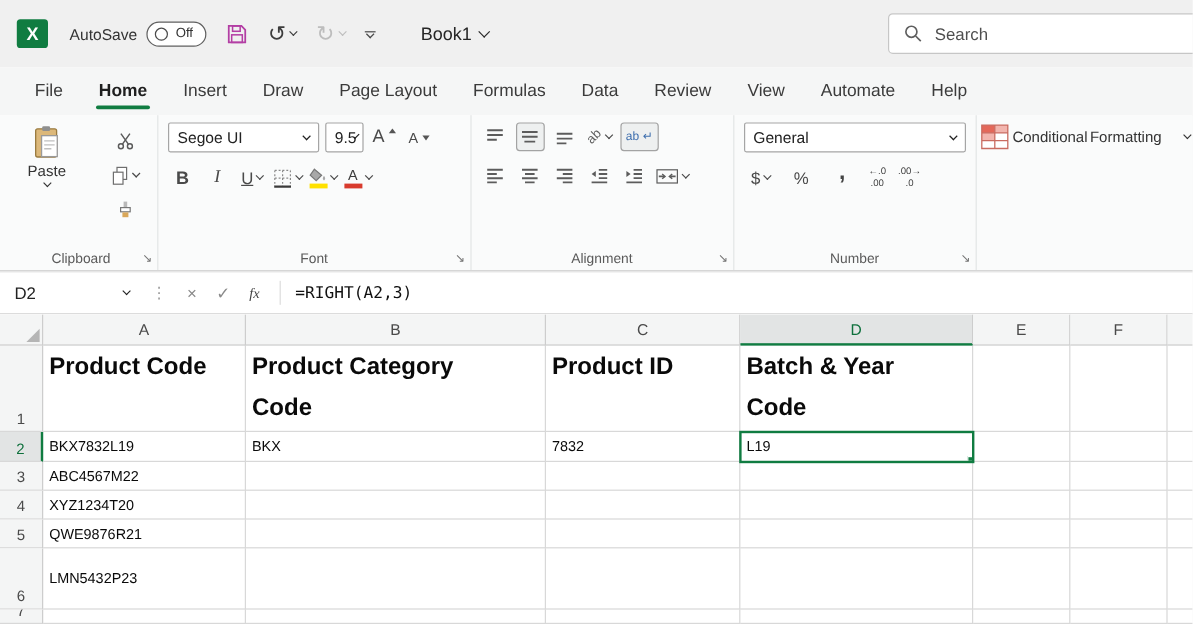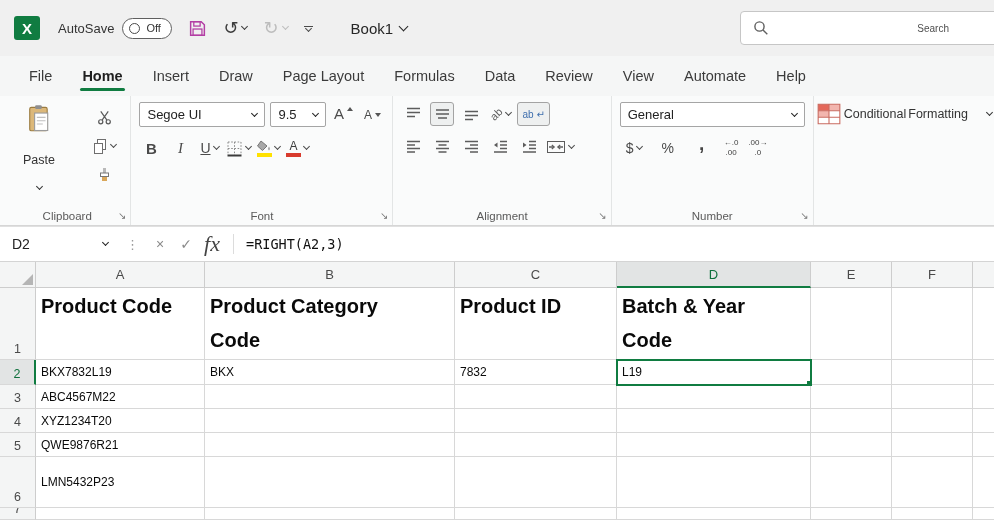--- a/index.html
+++ b/index.html
@@ -24,45 +24,45 @@
   .qat-more { margin-left:16px; display:flex; flex-direction:column; align-items:center; gap:2px; color:#4a4a4a;}
   .overline { width:9px; border-top:1.6px solid #4a4a4a; display:block; }
   .book { margin-left:38px; font-size:15px; color:#262626; display:flex; align-items:center; gap:7px; }
   .chev { display:inline-block; width:6px; height:6px;
     border-right:1.4px solid currentColor; border-bottom:1.4px solid currentColor;
     transform:rotate(45deg); margin-top:-3px; }
   .chev.tiny { width:5px; height:5px; }
   .chev.md { width:7px; height:7px; }
   .search { margin-left:auto; margin-right:-8px; width:262px; height:34px; background:#fff;
     border:1px solid #c6c6c6; border-radius:4px; display:flex; align-items:center; padding-left:12px; gap:10px; }
-  .search input { border:none; outline:none; background:transparent; font-family:inherit; font-size:10px; width:170px; color:#0c4a6e;text-align:right; }
+  .search input { border:none; outline:none; background:transparent; font-family:inherit; font-size:14px; width:170px; color:#0c4a6e; }
   .search input::placeholder { color:#4f4f4f; }
   
   .tabrow { flex:0 0 40px; background:#f5f6f6; display:flex; align-items:stretch; padding-left:14px; }
   .tab { padding:0 13px; display:flex; align-items:center; font-size:14.5px; color:#3b3b3b; cursor:pointer; }
   .tab .lbl { position:relative; padding:10px 2px; }
   .tab.active .lbl { font-weight:700; color:#1f1f1f; }
   .tab.active .lbl::after { content:""; position:absolute; left:0; right:0; bottom:3px; height:3px; background:#107C41; border-radius:2px; }
   
   .ribbon { flex:0 0 130px; background:#fafbfb; border-bottom:1px solid #d6d6d6; display:flex; padding-left:4px; }
   .group { position:relative; padding:6px 8px 20px 8px; border-right:1px solid #e3e5e5; }
   .group-label { position:absolute; bottom:3px; left:0; right:0; text-align:center; font-size:11.5px; color:#5a5a5a; }
   .launcher { position:absolute; right:4px; bottom:4px; font-size:10px; color:#767676; line-height:1; cursor:pointer; }
   .g-clip { width:146px; } .g-font { width:300px; } .g-align { width:252px; } .g-num { width:202px; }
   .g-styles { flex:1; border-right:none; padding:4px 2px 4px 2px; }
   .clip-body { display:flex; }
-  .paste-btn { width:54px; display:flex; flex-direction:column; align-items:center; gap:20px; padding-top:2px; cursor:pointer; }
+  .paste-btn { width:54px; display:flex; flex-direction:column; align-items:center; gap:3px; padding-top:2px; cursor:pointer; }
   .plabel { font-size:12.5px; color:#333; }
   .clip-col { display:flex; flex-direction:column; gap:5px; margin-left:26px; padding-top:3px; }
   .small-btn { height:24px; min-width:24px; display:flex; align-items:center; justify-content:center; gap:3px; color:#4a4a4a; cursor:pointer; }
   .frow { display:flex; align-items:center; gap:5px; }
   .frow + .frow { margin-top:9px; }
   .combo { height:25px; border:1px solid #a5a5a5; background:#fff; border-radius:2px;
     display:flex; align-items:center; justify-content:space-between; padding:0 7px; font-size:13px; color:#222; cursor:pointer; }
-  .font-name { width:126px; } .font-size { width:56px; } .num-format { width:186px; }
+  .font-name { width:126px; } .font-size { width:32px; } .num-format { width:186px; }
   .az { align-items:flex-start; padding-top:2px; }
   .azl { font-size:15px; } .azs { font-size:12px; margin-top:3px; }
   .tri-up { width:0; height:0; border-left:3.5px solid transparent; border-right:3.5px solid transparent; border-bottom:4.5px solid #555; margin-top:2px; }
   .tri-down { width:0; height:0; border-left:3.5px solid transparent; border-right:3.5px solid transparent; border-top:4.5px solid #555; margin-top:8px; }
   .fmt-b { font-weight:700; font-size:15px; }
   .fmt-i { font-style:italic; font-family:"Liberation Serif", serif; font-size:15px; }
   .fmt-u span:first-child { text-decoration:underline; font-size:14px; }
   .stackin { display:flex; flex-direction:column; align-items:center; gap:1px; }
   .bar { width:15px; height:4px; display:block; }
   .yellow { background:#ffe100; } .red { background:#d83b2d; }
@@ -78,21 +78,21 @@
   .dec-btn { display:flex; flex-direction:column; align-items:center; justify-content:center; font-size:8px; line-height:1.2; color:#3f3f3f; cursor:pointer; }
   .cf-btn { display:flex; align-items:center; gap:2px; padding-top:2px; cursor:pointer; }
   .cf-line { font-size:12.5px; color:#333; }
   .cf-line2 { font-size:12.5px; color:#333; display:flex; align-items:center; gap:19px; }
   
   .fbar { flex:0 0 36px; background:#fff; border-top:1px solid #e0e0e0; border-bottom:1px solid #d4d4d4;
     display:flex; align-items:center; }
   .namebox { width:118px; display:flex; align-items:center; justify-content:space-between; padding:0 10px 0 12px; font-size:14px; color:#222; cursor:pointer;text-align:right; }
   .fsep-dots { color:#9a9a9a; font-size:13px; padding:0 8px; }
   .fbtn { width:26px; text-align:center; color:#8a8a8a; font-size:14px; cursor:pointer; }
-  .fx { font-style:italic; font-family:"Liberation Serif", serif; font-size:22px; color:#444; }
+  .fx { font-style:italic; font-family:"Liberation Serif", serif; font-size:12px; color:#444; }
   .fdivider { width:1px; height:20px; background:#dcdcdc; margin:0 12px 0 8px; }
   .formula { font-family:"DejaVu Sans Mono", "Liberation Mono", monospace; font-size:13.5px; color:#111; }
   
   .sheet { flex:1; display:flex; flex-direction:column; background:#fff; overflow:hidden; }
   .gridrow { display:flex; flex:0 0 auto; }
   .hdr-row { height:26px; }
   .r1 { height:72px; } .r2 { height:25px; } .r3,.r4,.r5 { height:24px; } .r6 { height:51px; }
   .r7 { flex:1 1 auto; min-height:0; }
   .corner { width:36px; background:#f4f5f5; border-right:1px solid #cdcdcd; border-bottom:1px solid #cdcdcd; position:relative; }
   .corner::after { content:""; position:absolute; right:2px; bottom:2px; width:0; height:0;

